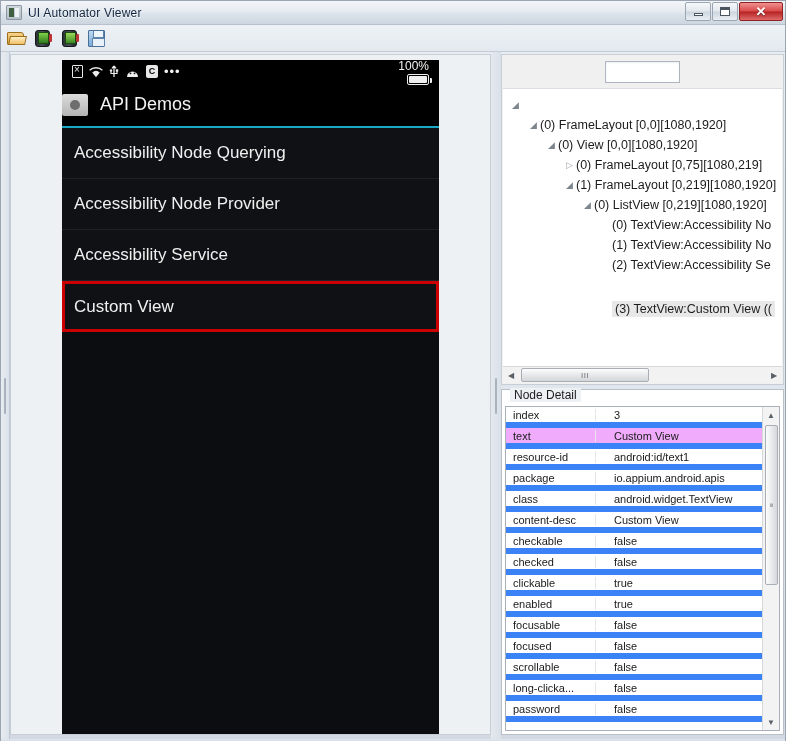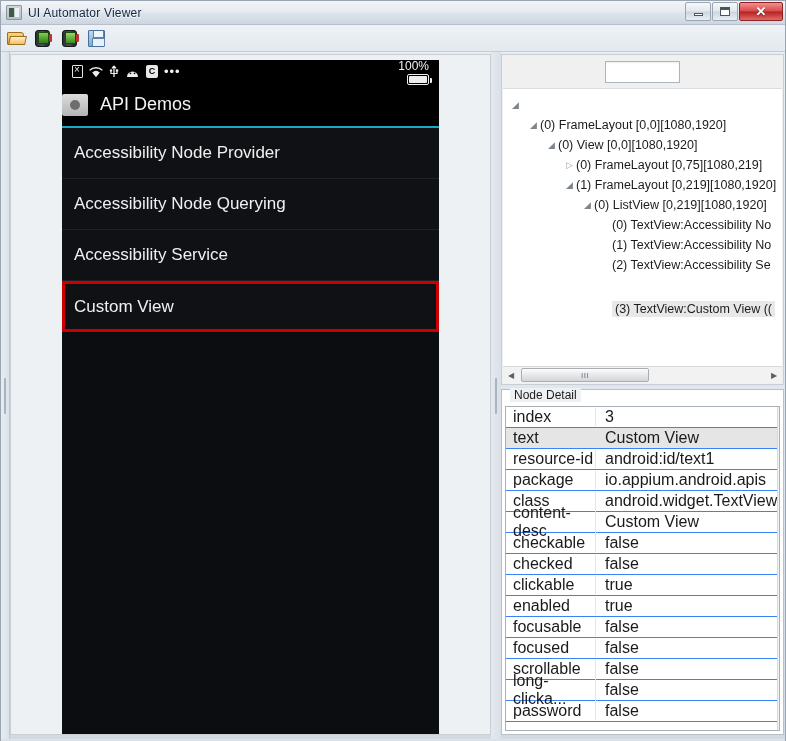--- a/index.html
+++ b/index.html
@@ -251,22 +251,22 @@
   }
   #detail-legend {
     position: absolute; left: 8px; top: -2px; background: #eef1f4;
     padding: 0 4px; font-size: 12px; color: #1b1b1b;
   }
   #detail-frame {
     position: absolute; left: 3px; right: 3px; top: 16px; bottom: 3px;
     border: 1px solid #a9b0b8; background: #fff; display: flex; overflow: hidden;
   }
   #detail-table { flex: 1 1 auto; }
-  .drow { height: 21px; display: flex; align-items: center; border-bottom: 1px solid #3b82f6; font-size: 16px; }
-  .drow.sel { background: #e5e5e5; }
+  .drow { height: 21px; display: flex; align-items: center; border-bottom: 6px solid #3b82f6; font-size: 11px; gap: 9px; }
+  .drow.sel { background: #f0abfc; }
   .dkey { width: 90px; flex: 0 0 90px; padding-left: 7px; color: #1a1a1a; border-right: 1px solid #e6e6e6; }
   .dval { padding-left: 9px; color: #1a1a1a; }
   
   #detail-vscroll {
     width: 17px; flex: 0 0 17px; background: #f3f3f3;
     border-left: 1px solid #d6d9dc; display:flex; flex-direction:column; align-items:center;
   }
   .vsb-arrow { height: 16px; width: 17px; display:flex; align-items:center; justify-content:center; font-size: 8px; color:#5a6068; }
   #detail-vthumb {
     width: 13px; margin-top: 2px; height: 160px;
@@ -372,24 +372,24 @@
           </div>
         </div>
 
         <div id="app-header">
           <div class="folder-ic"></div>
           <div class="title">API Demos</div>
         </div>
 
         <div id="list">
           <div class="listitem">
+            <span>Accessibility Node Querying</span>
+          </div>
+          <div class="listitem">
             <span>Accessibility Node Provider</span>
-          </div>
-          <div class="listitem">
-            <span>Accessibility Node Querying</span>
           </div>
           <div class="listitem">
             <span>Accessibility Service</span>
           </div>
           <div class="listitem selected">
             <span>Custom View</span>
           </div>
         </div>
         <div id="list-rest"></div>
       </div>

